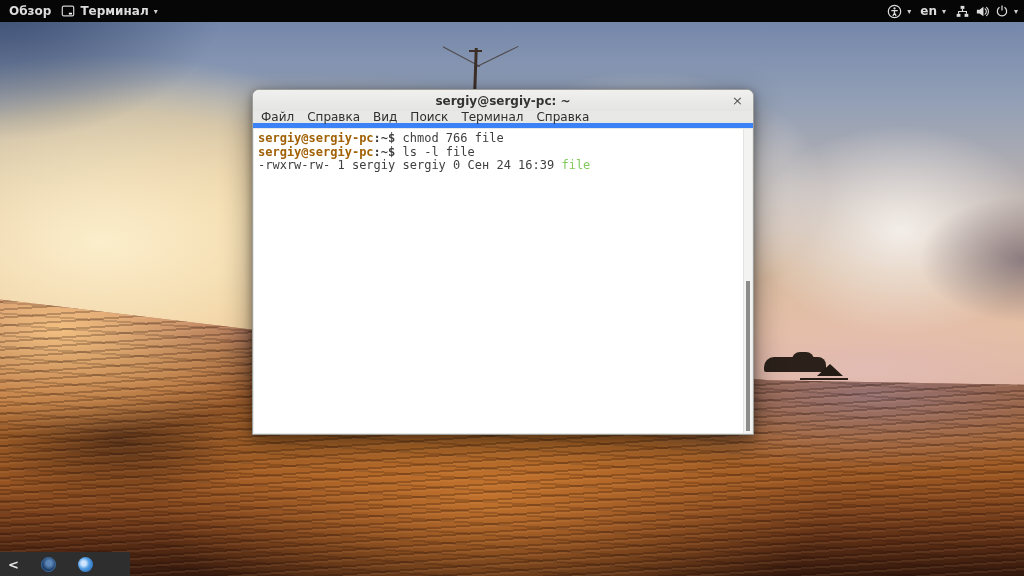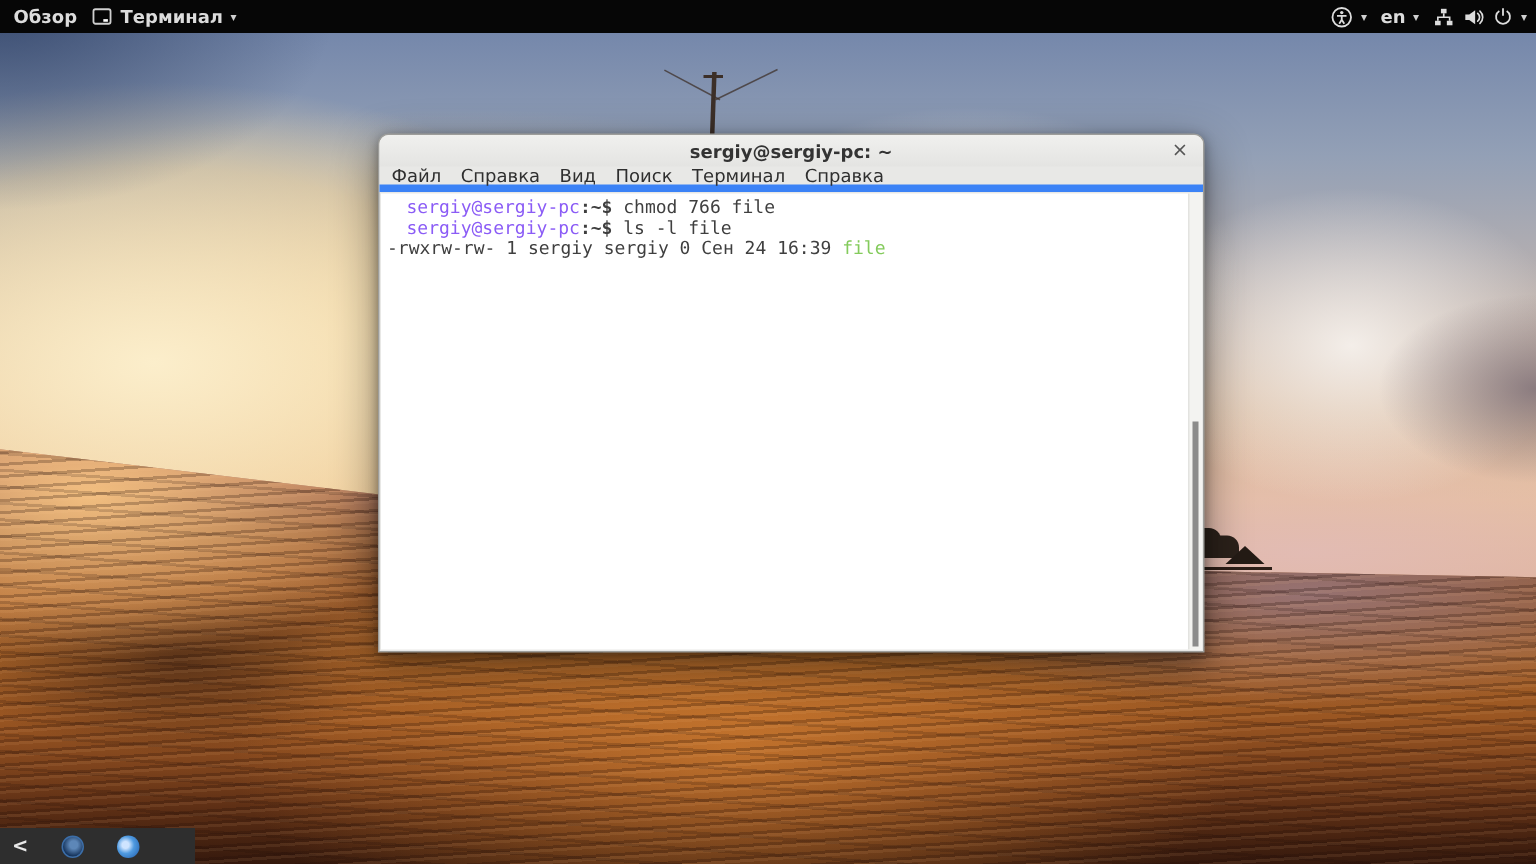--- a/index.html
+++ b/index.html
@@ -56,39 +56,39 @@
              display:flex; align-items:center; color:#dcdcdc; font-size:12px; font-weight:700; z-index:30; }
   .tb-left { display:flex; align-items:center; gap:10px; padding-left:9px; }
   .tb-item { display:flex; align-items:center; gap:5px; cursor:default; }
   .tb-clock { position:absolute; left:0; right:0; text-align:center; color:#f2f2f2; pointer-events:none; }
   .tb-right { position:absolute; right:6px; top:0; height:22px; display:flex; align-items:center; gap:9px; }
   .caret { font-size:8px; color:#cfcfcf; line-height:1; padding-top:2px; }
   .tb-icon { display:inline-flex; align-items:center; }
   .tb-icon svg { display:block; }
 
   
-  .window { position:absolute; left:252px; top:89px; width:551px; height:346px; z-index:20;
+  .window { position:absolute; left:252px; top:89px; width:502px; height:346px; z-index:20;
             border-radius:7px 7px 0 0; box-shadow:0 10px 30px rgba(0,0,0,0.45), 0 2px 8px rgba(0,0,0,0.35);
             background:#e8e8e6; border:1px solid #9d9d9a; }
   .titlebar { position:relative; height:21px; border-radius:6px 6px 0 0;
               background:linear-gradient(#f0f0ee,#e4e4e2);
               display:flex; align-items:center; justify-content:center;
               font-size:12px; font-weight:700; color:#333; }
   .close-btn { position:absolute; right:7px; top:0; height:21px; display:flex; align-items:center;
                color:#555; font-size:13px; font-weight:400; cursor:default; padding:0 3px; }
   .menubar { height:17px; background:#e8e8e6; border-bottom:5px solid #3b82f6;
              display:flex; align-items:center; gap:13px; padding-left:8px;
              font-size:12px; font-weight:400; color:#2f2f2f; }
   .menu-item { cursor:default; }
   .term-body { position:absolute; left:1px; right:1px; top:39px; bottom:1px; background:#fff;
                padding:3px 12px 0 4px; overflow:hidden;
                font-family:"DejaVu Sans Mono","Liberation Mono",monospace;
                font-size:12px; line-height:13.5px; color:#3f3f3f; }
   .term-line { white-space:pre; }
-  .p-user { color:#8b5cf6; font-weight:400;margin-left:13px; }
+  .p-user { color:#a16207; font-weight:700; }
   .p-sep  { color:#3f3f3f; font-weight:700; }
   .f-exec { color:#84cb5c; }
   .cursor { display:inline-block; width:7px; height:12px; border:1px solid #4a4a4a;
             vertical-align:-2px; background:transparent; }
   .scrollbar { position:absolute; top:39px; right:1px; bottom:1px; width:9px;
                background:#f3f3f1; border-left:1px solid #e3e3e0; }
   .scroll-thumb { position:absolute; left:2px; right:2px; top:50%; bottom:2px; background:#8c8c8c; }
 
   
   .tray { position:absolute; left:0; bottom:0; width:130px; height:24px; background:#2e2e2e;

